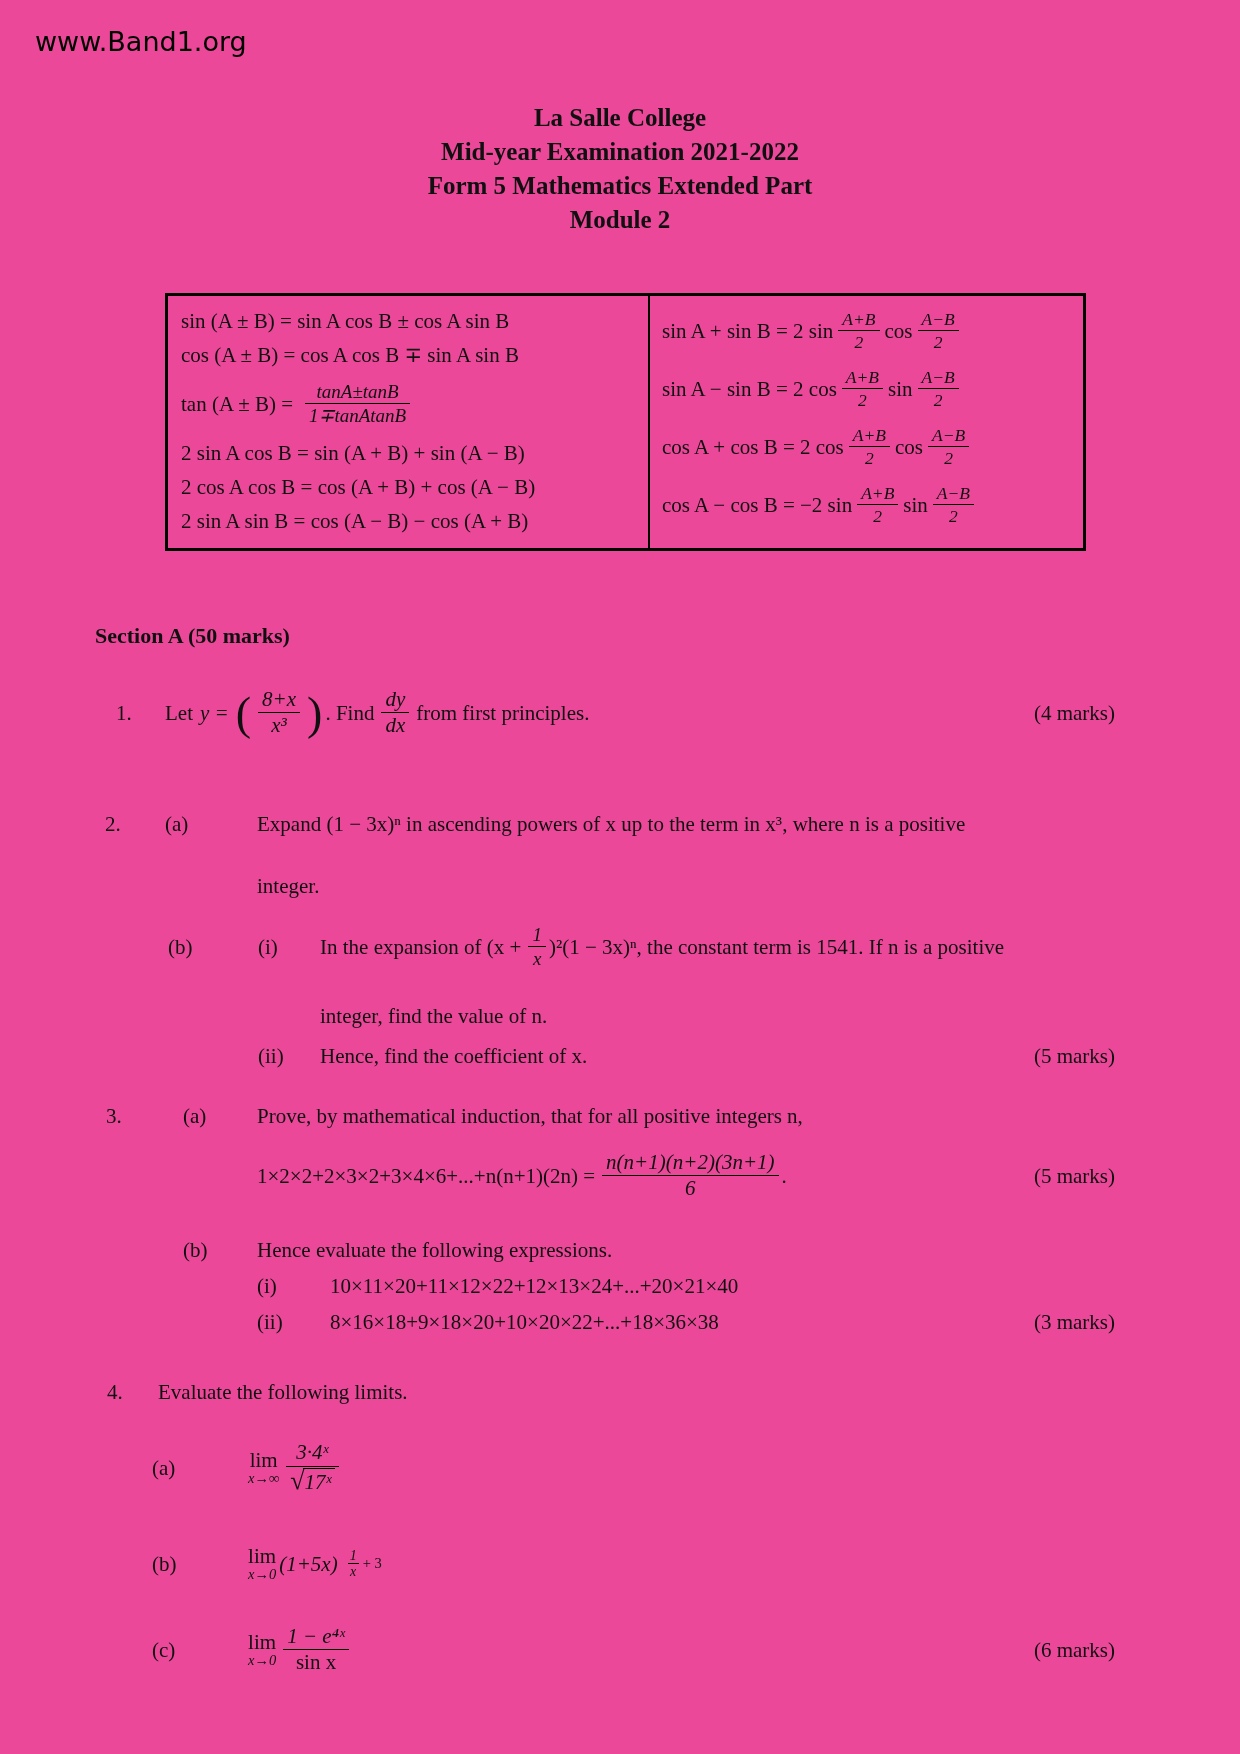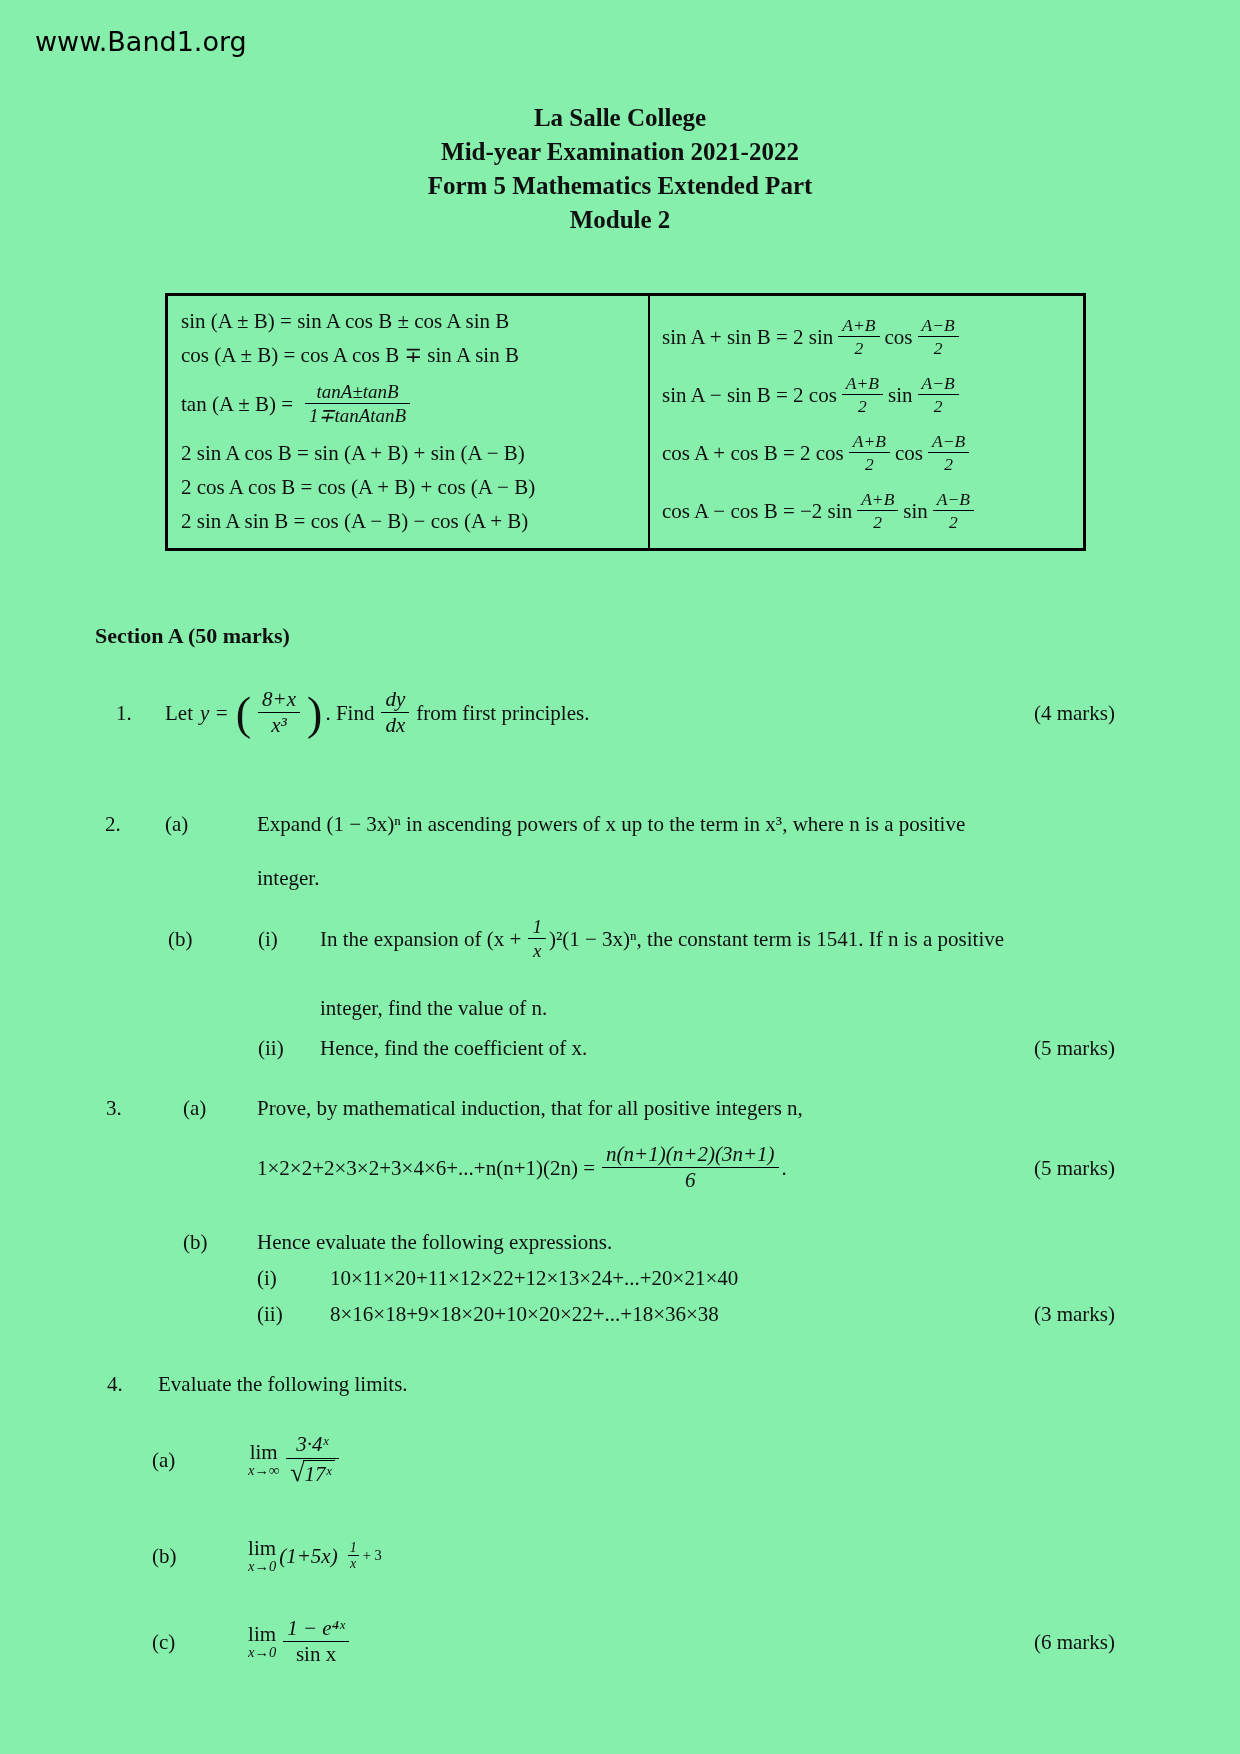--- a/index.html
+++ b/index.html
@@ -1,33 +1,33 @@
 <!DOCTYPE html>
 <html><head>
 <meta charset="utf-8">
 <style>
   html,body{margin:0;padding:0;background:#ffffff;}
   .page{
-    position:relative;width:1240px;height:1754px;background:#86efac;
+    position:relative;width:1240px;height:1754px;background:#ec4899;
     color:#101010;font-family:"Liberation Serif",serif;overflow:hidden;
     box-sizing:border-box;padding-top:27px;
   }
   .watermark{
     font-family:"DejaVu Sans","Liberation Sans",sans-serif;
     font-size:27px;margin-left:35px;line-height:1.1;color:#000;
   }
   .title-block{text-align:center;font-weight:bold;font-size:25px;line-height:34px;margin-top:44px;}
   
   .fbox{
     display:flex;box-sizing:border-box;border:3px solid #000;
     margin:56px 0 0 165px;width:921px;
   }
   .fcol{box-sizing:border-box;font-size:21px;}
   .fleft{width:482px;border-right:2.5px solid #000;padding:8px 6px 10px 13px;}
-  .fright{flex:1;padding:6px 16px 6px 12px;margin-top:6px;}
+  .fright{flex:1;padding:6px 16px 6px 12px;}
   .frow{display:flex;align-items:center;column-gap:5px;line-height:34px;min-height:34px;white-space:nowrap;}
   .fleft .tall{min-height:64px;gap:12px;}
   .fright .frow{min-height:58px;}
   .frac{display:inline-block;vertical-align:middle;text-align:center;line-height:1.12;}
   .frac .num{display:block;border-bottom:1.5px solid #000;padding:0 4px 1px 4px;}
   .frac .den{display:block;padding:1px 4px 0 4px;}
   .frac.sm{font-size:17.5px;line-height:1.15;}
   .frac.md{font-size:19px;}
   .it{font-style:italic;}
   
@@ -47,21 +47,21 @@
   .c3-num{width:77px;flex:0 0 auto;}
   .c3-a{width:74px;flex:0 0 auto;}
   .c3-i{width:73px;flex:0 0 auto;}
   .c4-num{width:51px;flex:0 0 auto;}
   .c4-ind{width:45px;flex:0 0 auto;}
   .c4-lab{width:63px;flex:0 0 auto;}
   .q1{margin-top:22px;padding-left:116px;}
   .q1 .qrow{min-height:84px;}
   .bigp{font-size:46px;line-height:0;position:relative;top:1px;}
   .q2{margin-top:54px;padding-left:105px;}
-  .q2 .r2{margin-top:24px;}
+  .q2 .r2{margin-top:32px;}
   .q2 .r3{margin-top:14px;min-height:64px;}
   .q2 .r4{margin-top:22px;}
   .q2 .r5{margin-top:10px;}
   .q3{margin-top:30px;padding-left:106px;}
   .q3 .r2{margin-top:12px;min-height:66px;}
   .q3 .r3{margin-top:26px;}
   .q3 .r4{margin-top:6px;}
   .q3 .r5{margin-top:6px;}
   .q4{margin-top:40px;padding-left:107px;}
   .q4 .r2{margin-top:24px;min-height:74px;}

